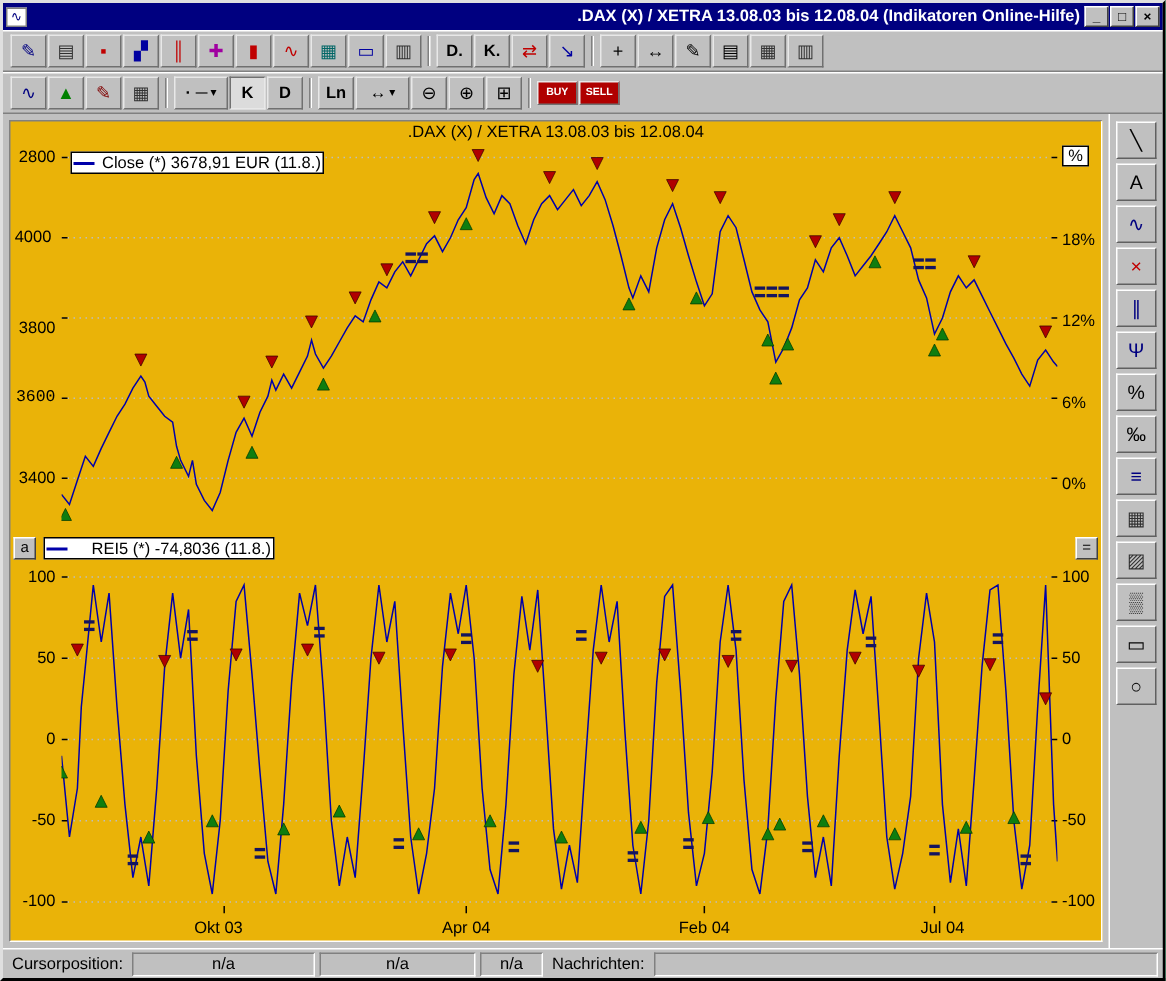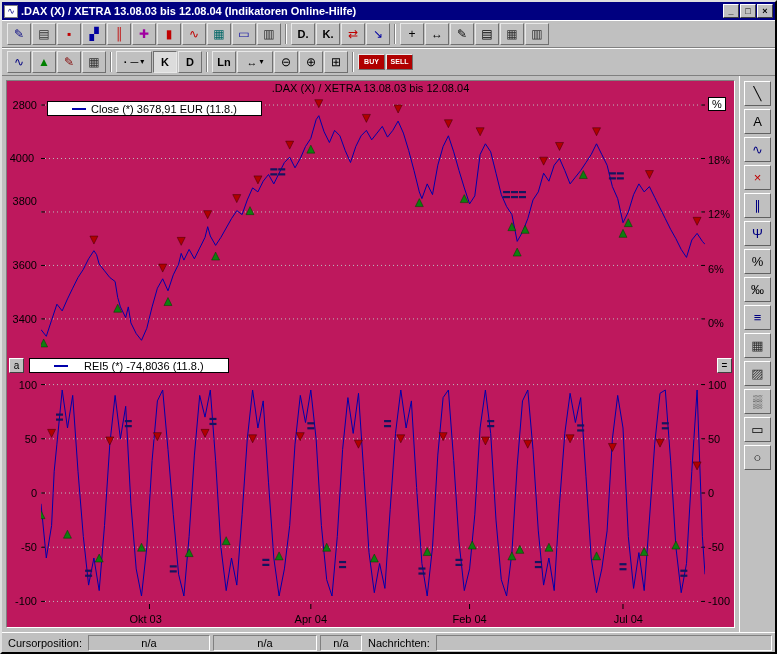--- a/index.html
+++ b/index.html
@@ -3,43 +3,43 @@
 <meta charset="utf-8">
 <style>
   html,body{margin:0;padding:0;background:#008080;}
   *{box-sizing:border-box;}
   .window{width:777px;height:654px;border:2px solid;border-color:#dfdfdf #000 #000 #dfdfdf;
     background:#c0c0c0;position:relative;font-family:"Liberation Sans",sans-serif;font-size:11px;color:#000;}
   
   .titlebar{height:18px;background:#000080;display:flex;align-items:center;padding:0 2px;gap:3px;}
   .appicon{width:14px;height:13px;background:#fff;border:1px solid #808080;font-size:9px;line-height:11px;
     text-align:center;color:#000080;}
-  .ttl{color:#fff;font-weight:bold;font-size:11px;flex:1;white-space:nowrap;overflow:hidden;}
+  .ttl{color:#fff;font-weight:bold;font-size:11px;flex:1;white-space:nowrap;overflow:hidden;text-align:right;}
   .tbctrls{display:flex;gap:1px;}
   .tbbtn{width:16px;height:14px;background:#c0c0c0;border:1px solid;border-color:#fff #404040 #404040 #fff;
     font-size:9px;line-height:11px;text-align:center;font-weight:bold;padding:0;font-family:inherit;}
   
   .toolbar{height:28px;background:#c0c0c0;border-bottom:1px solid #808080;box-shadow:inset 0 1px 0 #fff;
     display:flex;align-items:center;padding:0 5px;gap:1px;}
   .tbtn{width:24px;height:22px;background:#c0c0c0;border:1px solid;border-color:#e8e8e8 #707070 #707070 #e8e8e8;
     display:flex;align-items:center;justify-content:center;font-size:12px;padding:0;font-family:inherit;}
   .tbtn .lbl{font-size:11px;font-weight:bold;color:#000;}
   .tbtn.pressed{border-color:#707070 #e8e8e8 #e8e8e8 #707070;background:#dcdcdc;}
   .tbtn.wide{width:36px;}
   .tbtn.mini{width:27px;height:16px;}
   .tbtn.mini .lbl{font-size:7px;letter-spacing:0;}
   .arrow{font-size:8px;margin-left:2px;color:#000;}
   .tsep{width:2px;height:20px;border-left:1px solid #808080;border-right:1px solid #fff;margin:0 3px;}
   
   .main{display:flex;height:556px;}
   .chartwrap{flex:1;padding:4px;}
-  .chart-area{position:relative;width:729px;height:548px;background:#be185d;
+  .chart-area{position:relative;width:729px;height:548px;background:#eab308;
     border:1px solid;border-color:#808080 #fff #fff #808080;overflow:hidden;}
   .chart-title{position:absolute;top:1px;left:0;width:100%;text-align:center;font-size:11px;}
-  .legend{position:absolute;border:1px solid #000;background:#fff;height:15px;padding:0 24px;
+  .legend{position:absolute;border:1px solid #000;background:#fff;height:15px;padding:0 1px;
     display:flex;align-items:center;gap:5px;font-size:11px;white-space:nowrap;z-index:3;}
   .lsample{display:inline-block;width:14px;height:2px;background:#0000aa;}
   .cornerbtn{position:absolute;width:15px;height:15px;background:#c0c0c0;border:1px solid;
     border-color:#fff #404040 #404040 #fff;font-size:10px;line-height:13px;text-align:center;padding:0;
     font-family:inherit;z-index:3;}
   .axis-label{position:absolute;font-size:11px;color:#000;line-height:12px;}
   .pct-header{position:absolute;border:1px solid #000;background:#fff;text-align:center;font-size:11px;z-index:2;}
   svg.panel{position:absolute;}
   
   .palette{width:36px;background:#c0c0c0;border-left:1px solid #fff;display:flex;flex-direction:column;
@@ -397,22 +397,22 @@
               <rect x="620.8187250996016" y="45.18504672897196" width="7" height="2.2" fill="#14145f"></rect>
               <rect x="620.8187250996016" y="50.18504672897196" width="7" height="2.2" fill="#14145f"></rect>
             </g>
             <g>
               <rect x="639.3366533864541" y="192.6242990654206" width="7" height="2.2" fill="#14145f"></rect>
               <rect x="639.3366533864541" y="197.6242990654206" width="7" height="2.2" fill="#14145f"></rect>
             </g>
           </svg>
       <div class="axis-label" style="left: 0px; top: 18.0207px; width: 30px; text-align: right;">2800</div>
           <div class="axis-label" style="left: 0px; top: 71.4922px; width: 30px; text-align: center;">4000</div>
-          <div class="axis-label" style="left: 0px; top: 114px; width: 30px; text-align: right;">3800</div>
-          <div class="axis-label" style="left: 0px; top: 178.435px; width: 30px; text-align: right;">3600</div>
+          <div class="axis-label" style="left: 0px; top: 132px; width: 30px; text-align: right;">3800</div>
+          <div class="axis-label" style="left: 0px; top: 178.435px; width: 30px; text-align: right; font-family: Liberation Mono, monospace;">3600</div>
           <div class="axis-label" style="left: 0px; top: 231.907px; width: 30px; text-align: right;">3400</div>
           <div class="pct-header" style="left: 701px; top: 16px; width: 18px; height: 14px;">%</div>
           <div class="axis-label" style="left: 701px; top: 73.0964px; width: 27px; text-align: left;">18%</div>
           <div class="axis-label" style="left: 701px; top: 127.37px; width: 27px; text-align: left;">12%</div>
           <div class="axis-label" style="left: 701px; top: 181.644px; width: 27px; text-align: left;">6%</div>
           <div class="axis-label" style="left: 701px; top: 235.917px; width: 27px; text-align: left;">0%</div>
           <div class="axis-label" style="left: 0px; top: 297.589px; width: 30px; text-align: right;">100</div>
           <div class="axis-label" style="left: 701px; top: 297.589px; width: 27px; text-align: left;">100</div>
           <div class="axis-label" style="left: 0px; top: 351.794px; width: 30px; text-align: right;">50</div>
           <div class="axis-label" style="left: 701px; top: 351.794px; width: 27px; text-align: left;">50</div>

